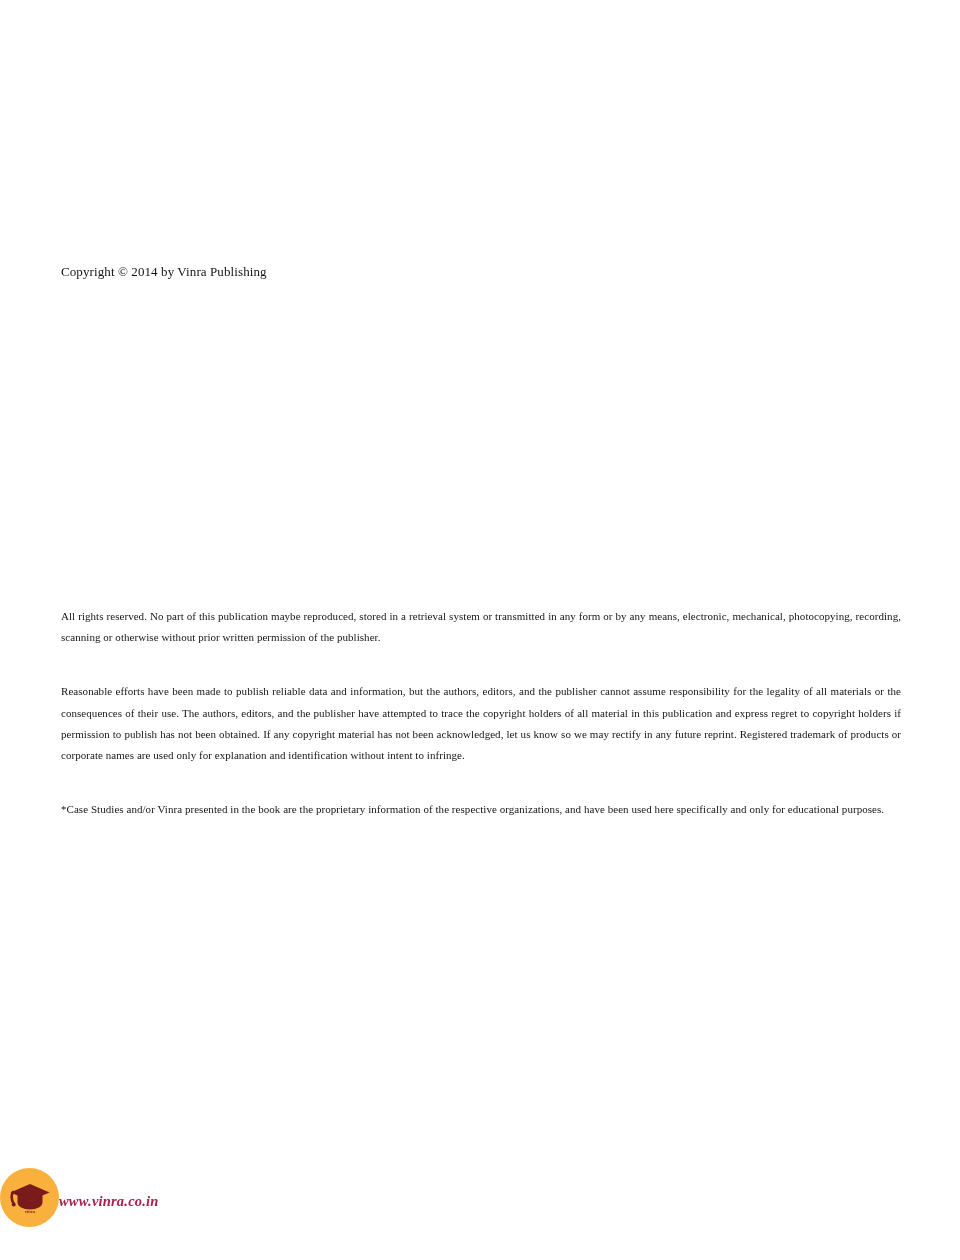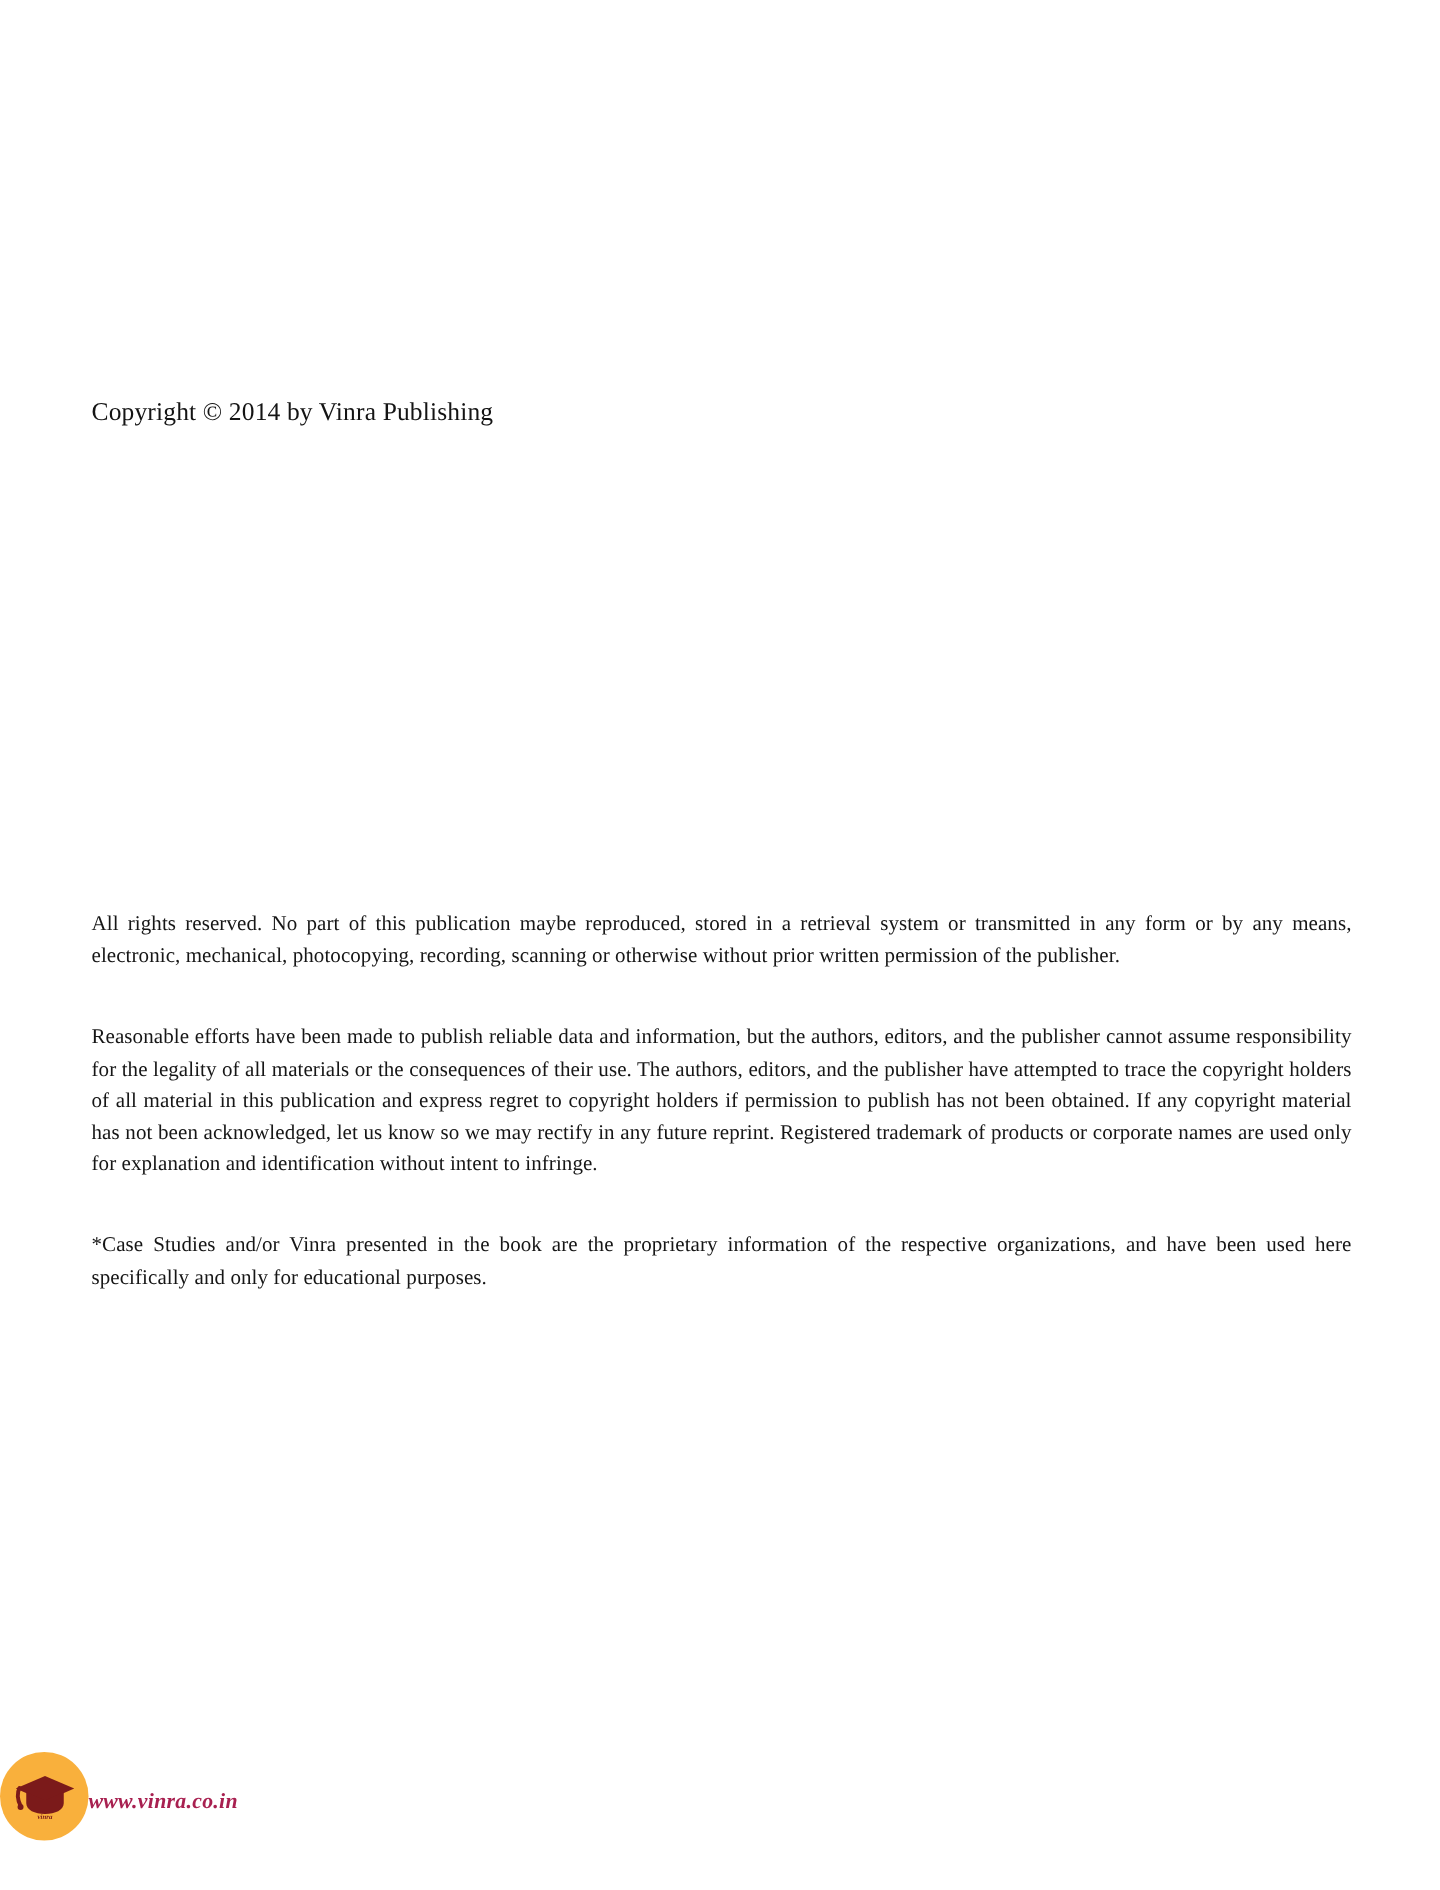--- a/index.html
+++ b/index.html
@@ -33,37 +33,37 @@
   }
   .book-title {
     font-style: italic;
     font-size: 13.5px;
     line-height: 1.35;
     letter-spacing: 0.1px;
     color: #141414;
     margin: 0 0 10px 0;
   }
   .copyright-line {
-    font-size: 17px;
+    font-size: 13px;
     line-height: 1.3;
     letter-spacing: 0.1px;
     color: #141414;
     margin: 0;
     font-family: Liberation Serif, serif;
   }
 
   
   .legal-body {
     position: absolute;
     left: 61px;
     top: 606px;
     width: 840px;
   }
   .legal-para {
-    font-size: 14px;
+    font-size: 11px;
     line-height: 21.2px;
     text-align: justify;
     text-justify: inter-word;
     color: #161616;
     margin: 0 0 33px 0;
     letter-spacing: 0.05px;
   }
   .legal-para:last-child {
     margin-bottom: 0;
   }

